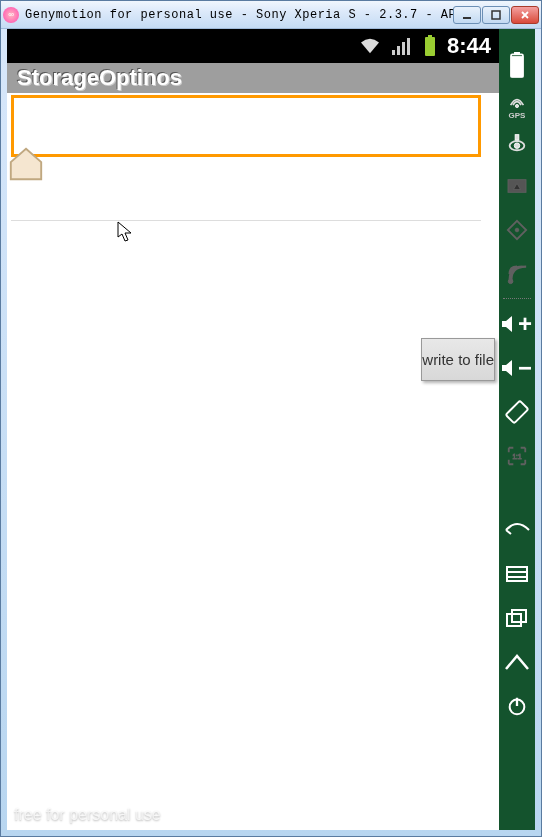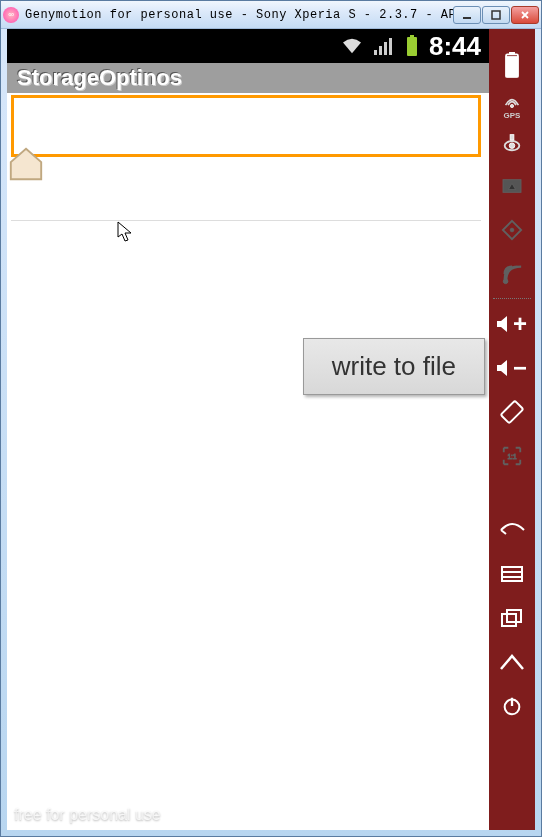--- a/index.html
+++ b/index.html
@@ -19,38 +19,38 @@
 
 
 .client { position: absolute; top: 28px; left: 6px; right: 6px; bottom: 6px; background: linear-gradient(to bottom, #4a7a3a 0%, #5a8a4a 20%, #3a5a2a 100%); }
 .emulator { width: 100%; height: 100%; display: flex; background: #000; }
 
 
 .device-screen { flex: 1; background: #fff; position: relative; overflow: hidden; }
 
 
 .status-bar { height: 34px; background: #000; display: flex; align-items: center; justify-content: flex-end; padding: 0 8px; gap: 10px; }
-.status-bar .time { color: #fff; font-size: 26px; font-weight: bold; }
+.status-bar .time { color: #fff; font-size: 22px; font-weight: bold; }
 .sig-icon, .wifi-icon, .batt-icon { display: inline-flex; align-items: center; }
 
 
 .app-titlebar { height: 30px; background: #9e9e9e; display: flex; align-items: center; padding: 0 10px; }
 .app-title { color: #fff; font-size: 22px; font-weight: bold; text-shadow: -1px -1px 0 #555, 1px 1px 0 #ccc; font-family: "Droid Sans", Arial, sans-serif; }
 
 
 .content { position: relative; padding: 0; background: #fff; }
 .edittext { width: 470px; height: 62px; margin: 2px 4px 0 4px; border: 3px solid #ff9900; background: #fff; outline: none; padding: 6px; font-size: 18px; }
 .edittext2 { width: 470px; height: 64px; margin: 0 4px; border: none; border-bottom: 1px solid #ddd; background: #fff; outline: none; padding: 6px; font-size: 18px; }
 .caret-home { position: absolute; top: 52px; left: 0px; width: 38px; height: 38px; }
 .cursor { position: absolute; top: 128px; left: 110px; }
-.write-btn { position: absolute; top: 245px; right: 4px; padding: 12px 28px; font-size: 26px; background: linear-gradient(#e8e8e8, #d8d8d8); border: 1px solid #999; color: #333; cursor: pointer; font-family: "Droid Sans", Arial, sans-serif; box-shadow: 2px 2px 3px rgba(0,0,0,0.3); }
+.write-btn { position: absolute; top: 245px; right: 4px; padding: 12px 0; font-size: 15px; background: linear-gradient(#e8e8e8, #d8d8d8); border: 1px solid #999; color: #333; cursor: pointer; font-family: "Droid Sans", Arial, sans-serif; box-shadow: 2px 2px 3px rgba(0,0,0,0.3); }
 .watermark { position: absolute; bottom: 6px; left: 7px; color: rgba(255,255,255,0.7); font-size: 16px; font-family: "Droid Sans", Arial, sans-serif; text-shadow: 0 1px 2px rgba(0,0,0,0.3); pointer-events: none; }
 
 
-.sidebar { width: 46px; background: #7f1d1d; position: relative; }
+.sidebar { width: 36px; background: #14532d; position: relative; }
 .side-items { display: flex; flex-direction: column; padding-top: 14px; }
 .side-btn { height: 44px; display: flex; align-items: center; justify-content: center; cursor: pointer; color: #aaa; }
 .gps-label { font-size: 8px; color: #ccc; text-align: center; margin-top: -6px; font-weight: bold; }
 .divider { height: 2px; margin: 2px 4px; border-top: 1px dotted #777; }
 .white svg { fill: #fff; stroke: #fff; }
 .dim svg { fill: #606060; stroke: #606060; }
 .vol-text { color: #fff; font-size: 24px; font-weight: bold; display: flex; align-items: center; gap:2px; }
 </style>
 </head>
 <body>

